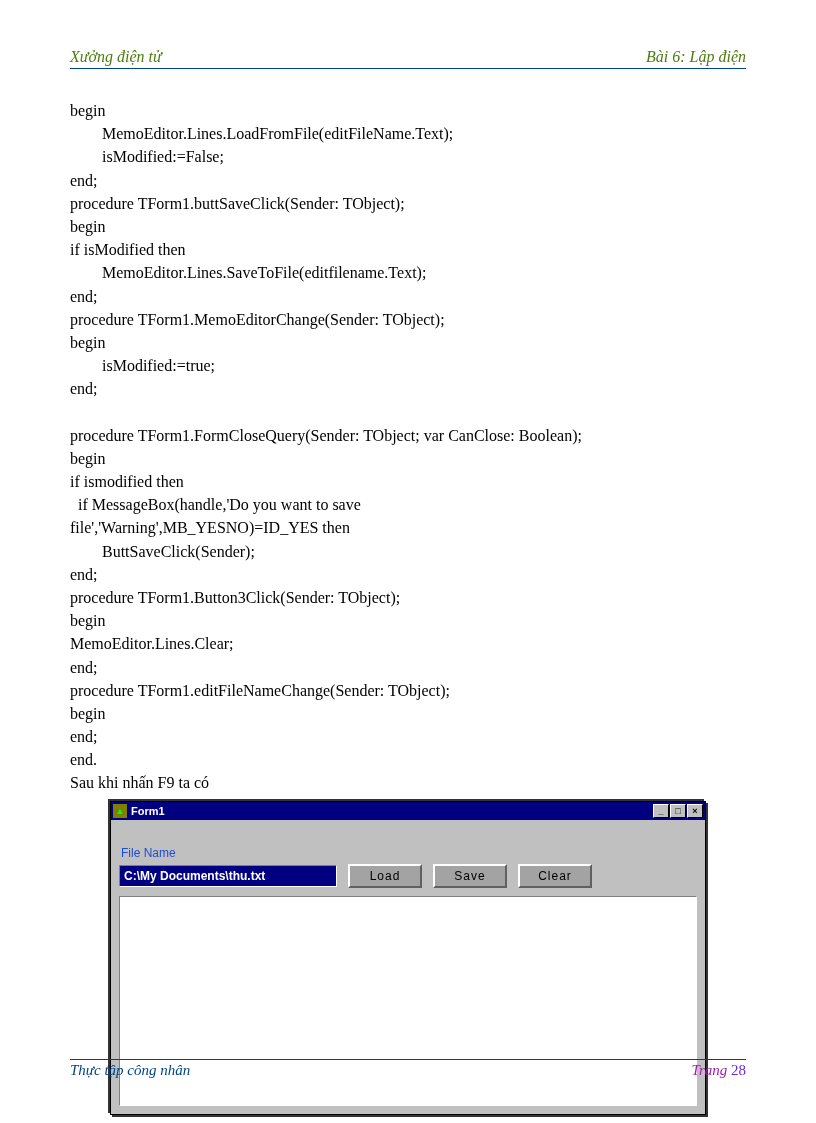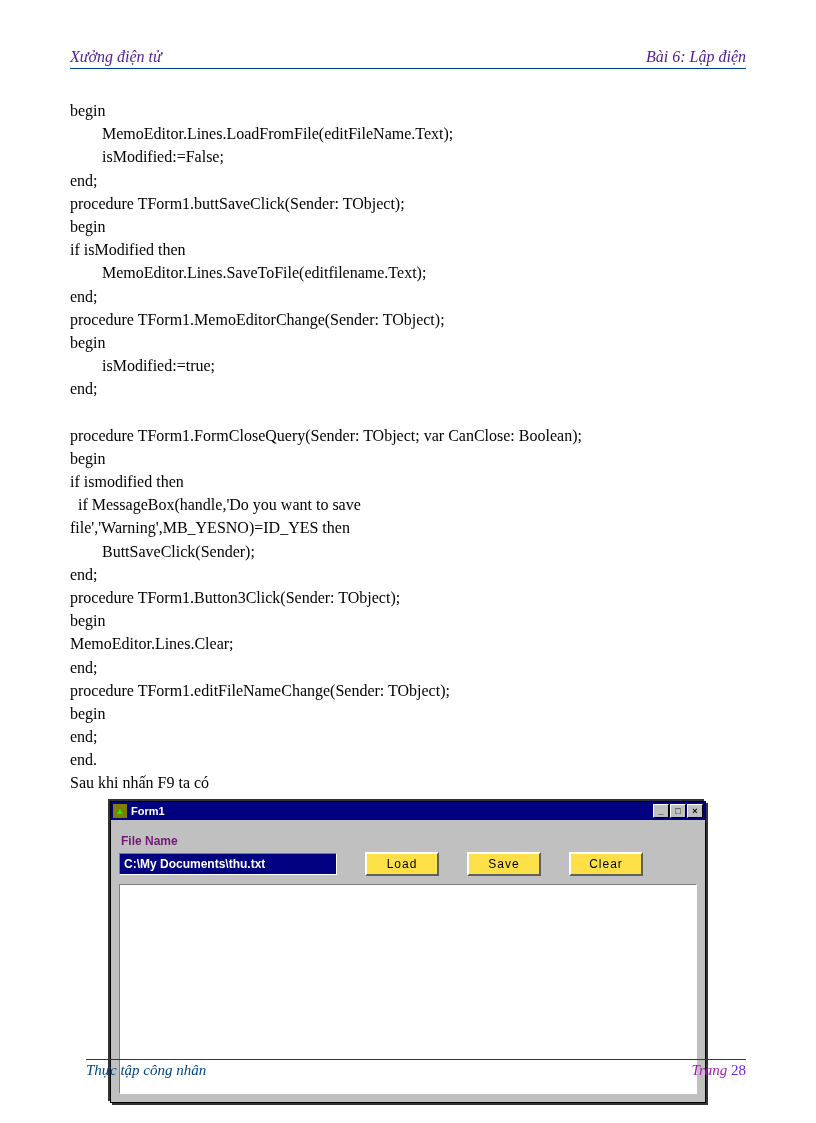--- a/index.html
+++ b/index.html
@@ -12,21 +12,21 @@
     color: #000000;
     position: relative;
   }
   .page {
     padding: 48px 70px 40px 70px;
   }
   .header {
     display: flex;
     justify-content: space-between;
     font-style: italic;
-    color: #4c1d95;
+    color: #4d7c0f;
     font-size: 16px;
     padding-bottom: 2px;
     border-bottom: 1.5px solid #004488;
     margin-bottom: 30px;
   }
   .code-block {
     font-family: "Times New Roman", Georgia, serif;
     font-size: 16px;
     line-height: 1.45;
     white-space: pre;
@@ -73,45 +73,45 @@
     line-height: 12px;
     text-align: center;
     font-family: Arial, sans-serif;
     font-weight: bold;
     color: #000000;
   }
   .toolbar {
     padding: 6px 8px 8px 8px;
   }
   .label-filename {
-    font-weight: bold;
-    color: #701a75;
+    font-weight: normal;
+    color: #1d4ed8;
     font-size: 12px;
-    margin: 8px 0 4px 2px;
+    margin: 20px 0 4px 2px;
   }
   .toolbar-row {
     display: flex;
     align-items: center;
-    gap: 28px;
+    gap: 11px;
   }
   .path-input {
     background: #000080;
     color: #ffffff;
     font-weight: bold;
     font-family: "MS Sans Serif", Tahoma, Arial, sans-serif;
     font-size: 12px;
     padding: 3px 4px;
     width: 218px;
     border-top: 1px solid #808080;
     border-left: 1px solid #808080;
     border-right: 1px solid #ffffff;
     border-bottom: 1px solid #ffffff;
   }
   .btn {
-    background: #fde047;
+    background: #a3a3a3;
     border-top: 2px solid #ffffff;
     border-left: 2px solid #ffffff;
     border-right: 2px solid #606060;
     border-bottom: 2px solid #606060;
     width: 74px;
     height: 24px;
     font-family: "MS Sans Serif", Tahoma, Arial, sans-serif;
     font-size: 12px;
     text-align: center;
     line-height: 20px;
@@ -123,21 +123,21 @@
     background: #ffffff;
     border-top: 1px solid #808080;
     border-left: 1px solid #808080;
     border-right: 1px solid #ffffff;
     border-bottom: 1px solid #ffffff;
     height: 210px;
   }
   .footer {
     position: absolute;
     bottom: 44px;
-    left: 86px;
+    left: 70px;
     right: 70px;
     border-top: 1.5px solid #004488;
     padding-top: 2px;
     display: flex;
     justify-content: space-between;
     font-style: italic;
     color: #004488;
     font-size: 15px;
   }
   .footer .pagenum { color: #6d28d9; font-style: normal; }

